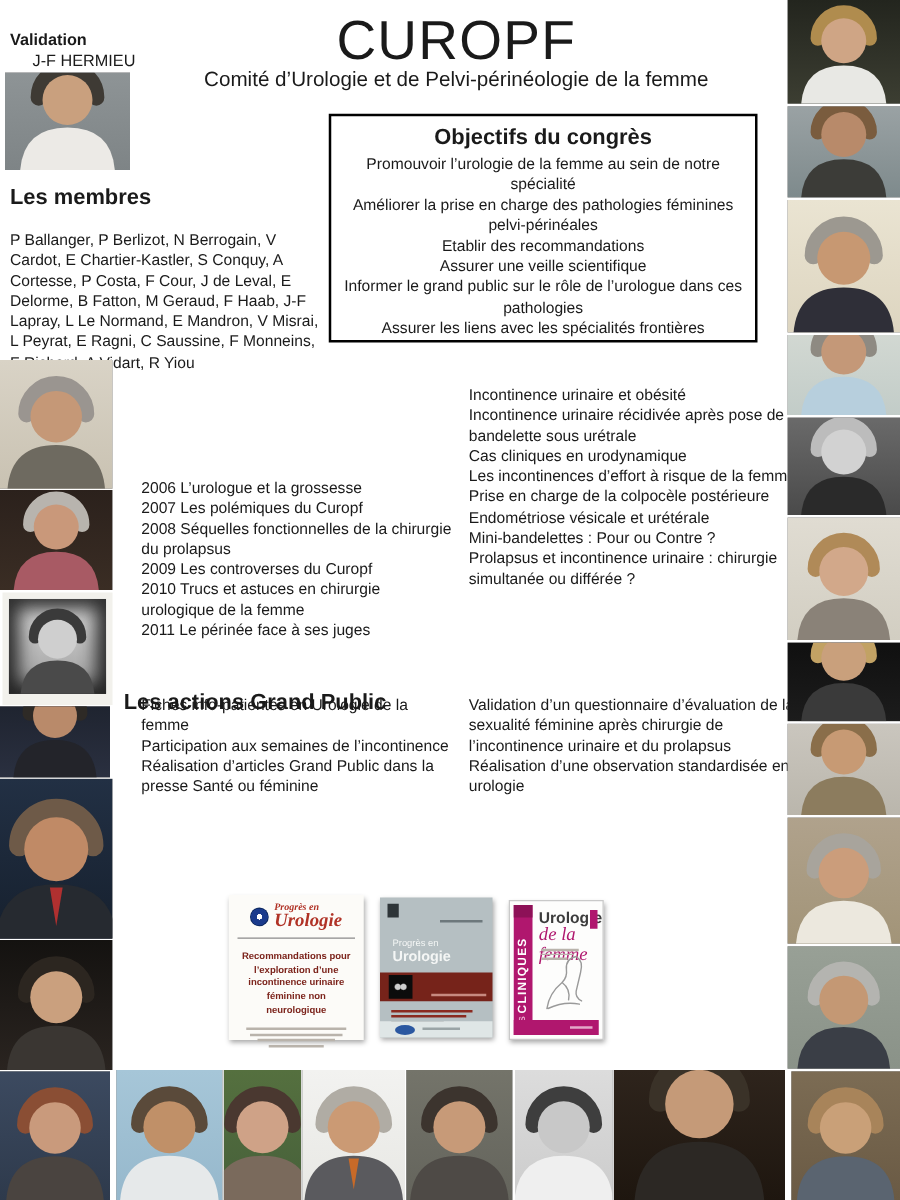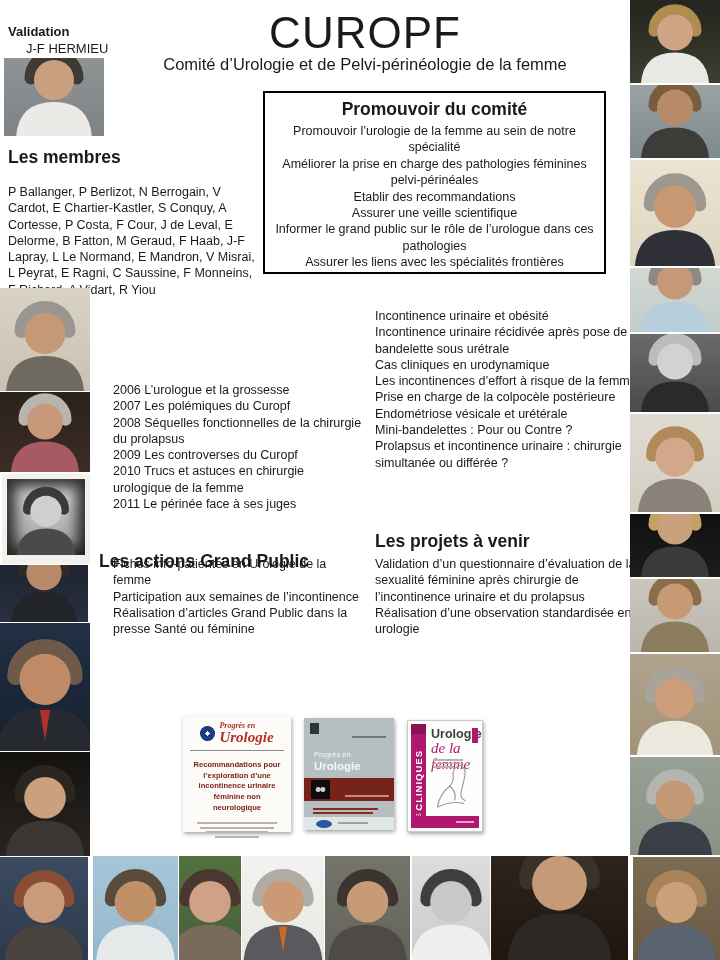--- a/index.html
+++ b/index.html
@@ -132,21 +132,21 @@
 <body>
 
 <div class="poster">
 
   <div class="abs resp-label">Validation</div>
   <div class="abs resp-name">J-F HERMIEU</div>
   <div class="abs main-title">CUROPF</div>
   <div class="abs sub-title">Comité d’Urologie et de Pelvi-périnéologie de la femme</div>
 
   <div class="abs obj-box">
-    <div class="obj-title">Promouvoir du comité</div>
+    <div class="obj-title">Objectifs du congrès</div>
     <div class="obj-lines">Promouvoir l’urologie de la femme au sein de notre spécialité
 Améliorer la prise en charge des pathologies féminines pelvi-périnéales
 Etablir des recommandations
 Assurer une veille scientifique
 Informer le grand public sur le rôle de l’urologue dans ces pathologies
 Assurer les liens avec les spécialités frontières</div>
   </div>
 
   <div class="abs sec-h members-h">Les membres</div>
   <div class="abs sec-b members-b">P Ballanger, P Berlizot, N Berrogain, V Cardot, E Chartier-Kastler, S Conquy, A Cortesse, P Costa, F Cour, J de Leval, E Delorme, B Fatton,  M Geraud, F Haab, J-F Lapray, L Le Normand, E Mandron, V Misrai, L Peyrat, E Ragni, C Saussine, F Monneins, F Richard, A Vidart, R Yiou</div>
@@ -165,21 +165,20 @@
 Prise en charge de la colpocèle postérieure
 Endométriose vésicale et urétérale
 Mini-bandelettes : Pour ou Contre ?
 Prolapsus et incontinence urinaire : chirurgie simultanée ou différée ?</div>
 
   <div class="abs sec-h actions-h">Les actions Grand Public</div>
   <div class="abs sec-b actions-b">Fiches info-patientes en Urologie de la femme
 Participation aux semaines de l’incontinence
 Réalisation d’articles Grand Public dans la presse Santé ou féminine</div>
 
-  <div class="abs sec-h projects-h">Les projets à venir</div>
   <div class="abs sec-b projects-b">Validation d’un questionnaire d’évaluation de la sexualité féminine après chirurgie de l’incontinence urinaire et du prolapsus
 Réalisation d’une observation standardisée en urologie</div>
 
 
   <div class="book book1">
     <div class="b1-head">
       <span class="b1-logo"></span>
       <span class="b1-jwrap">
         <span class="b1-j1">Progrès en</span>
         <span class="b1-j2">Urologie</span>

